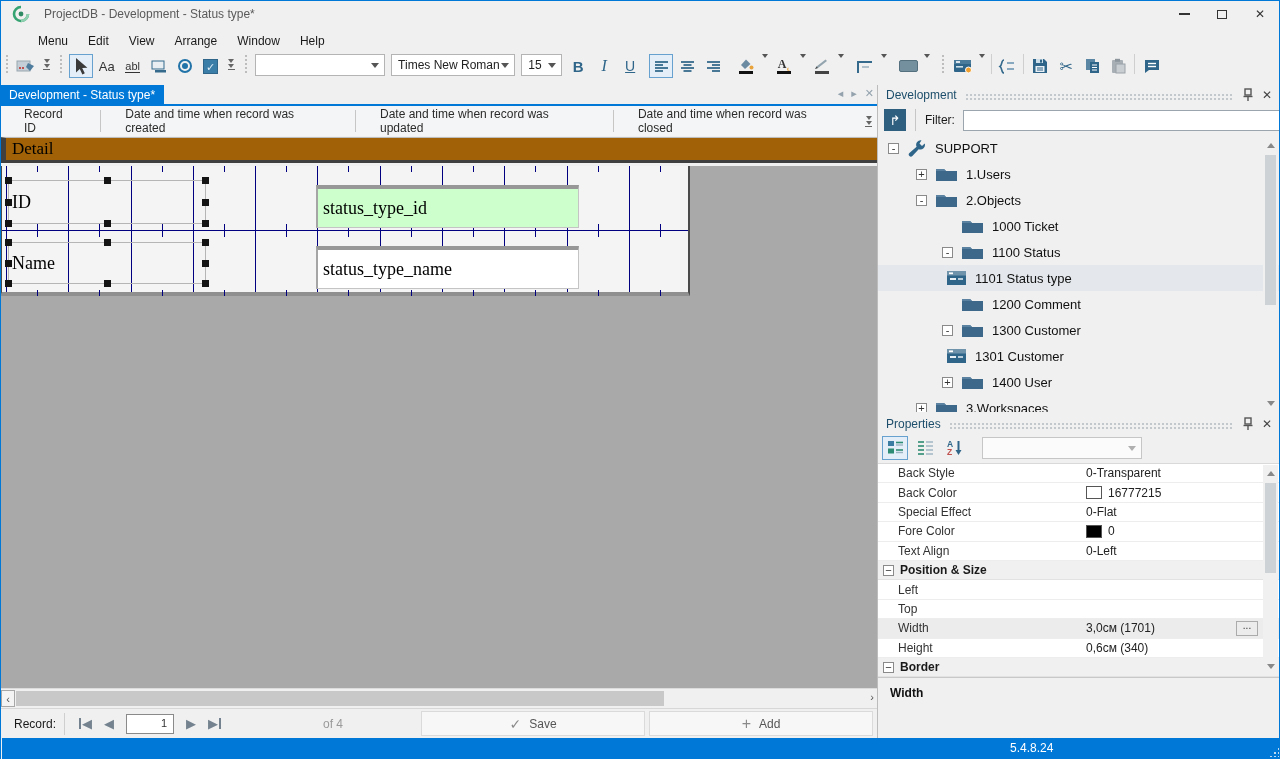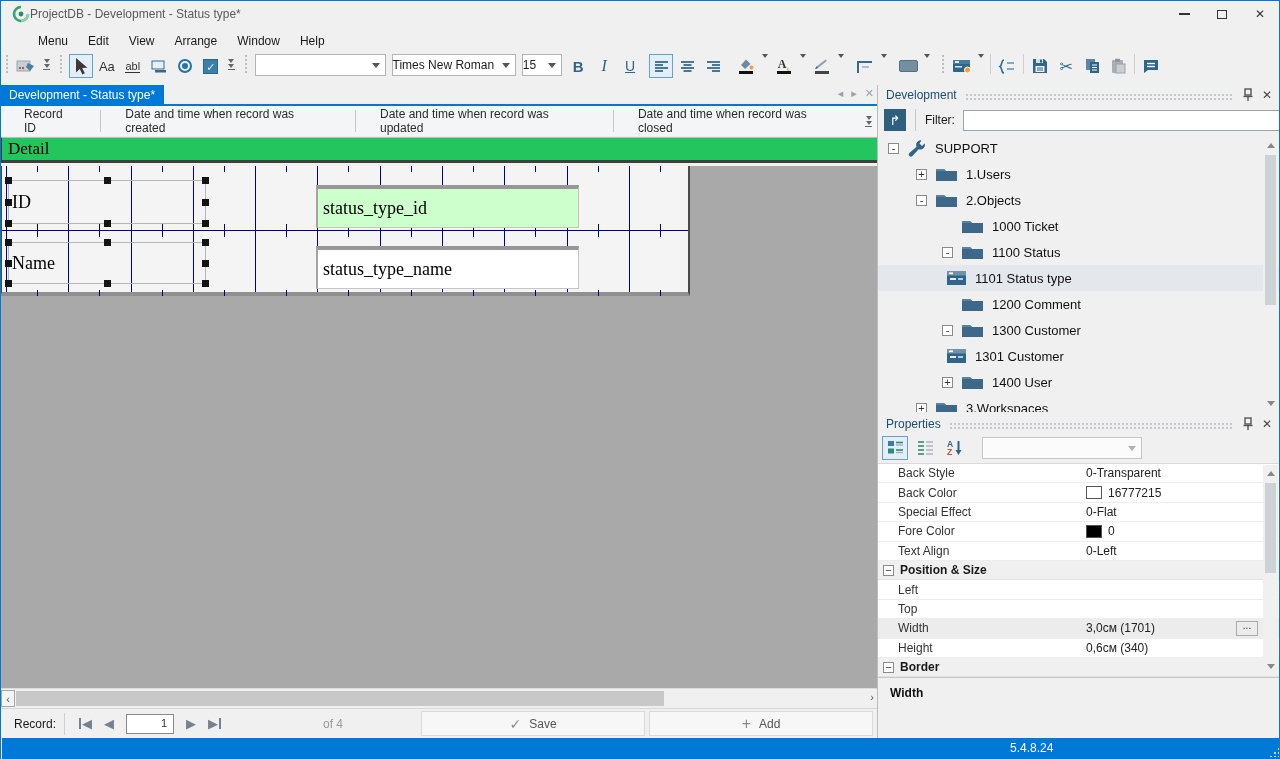--- a/index.html
+++ b/index.html
@@ -4,57 +4,57 @@
 <style>
   * { margin:0; padding:0; box-sizing:border-box; }
   html,body { width:1280px; height:759px; overflow:hidden; }
   body { font-family:"Liberation Sans", sans-serif; font-size:12px; color:#222;
          background:#f0f0f0; position:relative; cursor:default; }
   .win-border { position:absolute; inset:0; border:1px solid #0078d7; border-bottom:none; pointer-events:none; z-index:99; }
 
   
   #titlebar { position:absolute; left:0; top:0; width:1280px; height:28px; background:#f0f0f0; display:flex; align-items:center; }
   #titlebar .appicon { margin-left:12px; width:18px; height:18px; }
-  #titlebar .title { color:#5a5a5a; font-size:12px; }
+  #titlebar .title { margin-left:14px; color:#5a5a5a; font-size:12px; }
   .wctrls { position:absolute; right:1px; top:1px; display:flex; }
   .wctrl { width:38px; height:26px; display:flex; align-items:center; justify-content:center; color:#333; font-size:12px; }
   .wctrl .maxbox { width:10px; height:9px; border:1px solid #333; }
 
   
   #menubar { position:absolute; left:0; top:28px; width:1280px; height:26px; display:flex; align-items:center; padding-left:28px; gap:0; }
   #menubar .mitem { padding:4px 10px; color:#1a1a1a; }
 
   
   #toolbar { position:absolute; left:0; top:54px; width:1164px; height:31px; display:flex; align-items:flex-start; background:#f0f0f0; }
   .grip { width:4px; height:20px; margin:0 5px; background-image:radial-gradient(#bdbdbd 1px, transparent 1.1px); background-size:4px 4px; }
   .tbtn { height:24px; min-width:24px; display:flex; align-items:center; justify-content:center; border:1px solid transparent; margin:0 1px; }
   .tbtn.sel { border-color:#67a1cf; background:#e3eef8; }
   .chev2 { width:13px; height:20px; display:flex; flex-direction:column; align-items:center; justify-content:center; gap:1px; margin:0 2px; }
   .chev2 .c { width:0; height:0; border-left:3px solid transparent; border-right:3px solid transparent; border-top:4px solid #666; }
   .chev2 .l { width:7px; height:1px; background:#666; }
-  .combo { height:22px; background:#fff; border:1px solid #b4b4b4; display:flex; align-items:center; padding-left:0; position:relative; margin:0 3px; }
+  .combo { height:22px; background:#fff; border:1px solid #b4b4b4; display:flex; align-items:center; padding-left:6px; position:relative; margin:0 3px; }
   .combo .arr { position:absolute; right:5px; top:8px; width:0; height:0; border-left:4px solid transparent; border-right:4px solid transparent; border-top:5px solid #555; }
   .txticon { font-size:13px; color:#333; }
   .colorbtn { display:flex; flex-direction:column; align-items:center; justify-content:center; gap:1px; }
   .cbar { width:14px; height:3px; }
   .darr { width:0; height:0; border-left:3.5px solid transparent; border-right:3.5px solid transparent; border-top:4px solid #555; margin:0 3px; }
   .sepv { width:1px; height:20px; background:#cfcfcf; margin:0 3px; }
 
   
   #leftregion { position:absolute; left:0; top:85px; width:878px; height:653px; background:#f0f0f0; }
   #tabstrip { position:absolute; left:0; top:0; width:878px; height:19px; }
   #tabactive { position:absolute; left:0; top:0; height:19px; background:#0078d7; color:#fff; display:flex; align-items:center; padding:0 9px; font-size:12px; }
   .tabline { position:absolute; left:0; top:19px; width:878px; height:2px; background:#0078d7; }
   .tabnav { position:absolute; right:4px; top:2px; display:flex; gap:8px; color:#93a2ad; font-size:11px; }
   #fieldbtns { position:absolute; left:0; top:21px; width:878px; height:30px; background:#f4f5f6; display:flex; align-items:center; }
   .fieldbtn { padding:0 24px; color:#2b2b2b; height:24px; display:flex; align-items:center; }
   .fieldsep { width:1px; height:22px; background:#c6c6c6; }
   #fieldchev { margin-left:auto; margin-right:3px; }
 
-  #detailband { position:absolute; left:0; top:52px; width:878px; height:26px; background:#22c55e; border-top:1px solid #bdbdbd; border-bottom:3px solid #3f3f3f; border-left:2px solid #404040; display:flex; align-items:center; }
+  #detailband { position:absolute; left:0; top:52px; width:878px; height:26px; background:#a16207; border-top:1px solid #bdbdbd; border-bottom:3px solid #3f3f3f; border-left:6px solid #404040; display:flex; align-items:center; }
   #detailband .dlabel { font-family:"Liberation Serif", serif; font-size:17px; color:#000; margin-left:6px; }
 
   #designer { position:absolute; left:0; top:81px; width:878px; height:522px; background:#a9a9a9; overflow:hidden; }
   #formgrid { position:absolute; left:0; top:0; width:690px; height:130px; background:#f4f4f4; border-left:2px solid #4a4a4a; border-right:2px solid #4a4a4a; border-bottom:4px solid #8f8f8f; }
   .vlines { position:absolute; left:2px; top:0; width:684px; height:100%; background-image:repeating-linear-gradient(90deg, #000080 0 1px, transparent 1px 62.3px); background-position:2px 0; }
   .hdiv { position:absolute; left:0; top:64px; width:100%; height:1px; background:#000080; }
   .ticks { position:absolute; left:2px; width:684px; height:6px; background-image:repeating-linear-gradient(90deg, transparent 0 33px, #000080 33px 34px, transparent 34px 62.3px); }
   .selbox { position:absolute; border:1px solid #b5b5b5; display:flex; align-items:center; }
   .selbox .lab { font-family:"Liberation Serif", serif; font-size:18px; color:#000; padding-left:3px; }
   .hd { position:absolute; width:7px; height:7px; background:#141414; }

